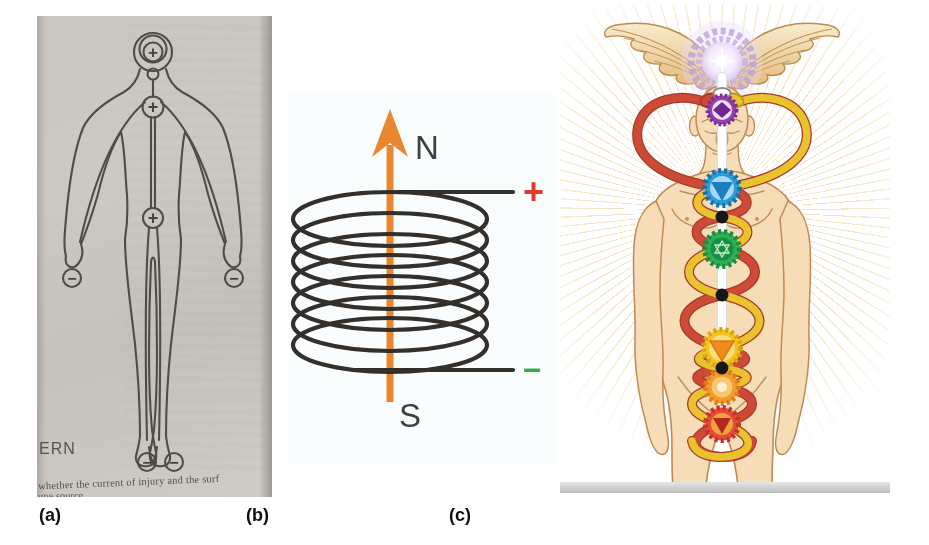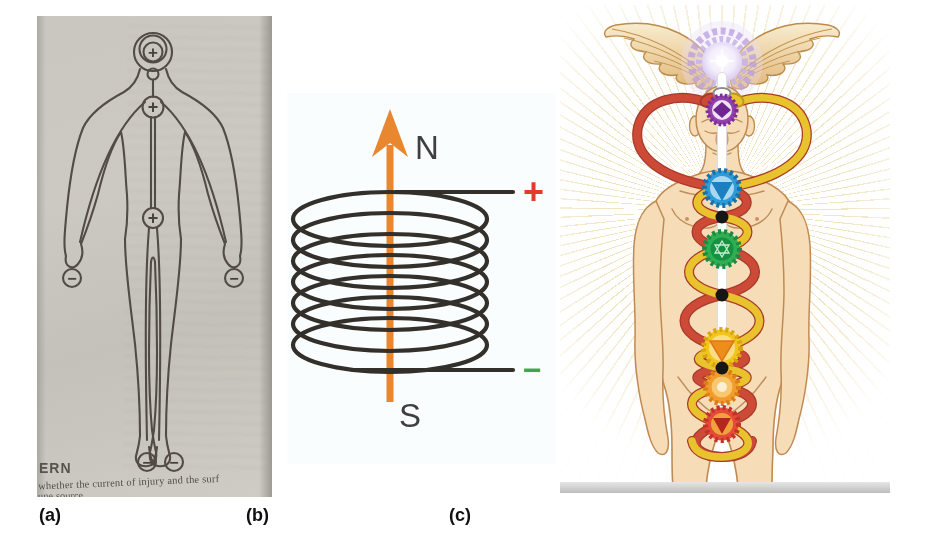--- a/index.html
+++ b/index.html
@@ -10,22 +10,22 @@
   .panel-a{left:37px;top:16px;width:235px;height:481px;
     background:
       linear-gradient(to right, rgba(104,100,92,.30), rgba(104,100,92,0) 9px),
       linear-gradient(to left, rgba(90,86,79,.42), rgba(90,86,79,0) 13px),
       linear-gradient(165deg,#cac7c0 0%,#ccc9c2 35%,#c4c1ba 65%,#cfccc5 100%);
     overflow:hidden;}
   .panel-a::after{content:"";position:absolute;left:38%;top:2%;width:60%;height:92%;
     background:repeating-linear-gradient(to bottom, rgba(100,95,85,.12) 0 2px, transparent 2px 11px);
     filter:blur(1.4px);opacity:.55;transform:rotate(.6deg);}
   .panel-a svg{position:relative;z-index:2;}
-  .scan-sidetext{position:absolute;z-index:3;left:2px;top:424px;font-size:14px;font-weight:bold;
-    letter-spacing:1px;color:#59544b;margin-top:20px;}
+  .scan-sidetext{position:absolute;z-index:3;left:2px;top:424px;font-size:16px;font-weight:normal;
+    letter-spacing:1px;color:#59544b;}
   .scan-cap1{position:absolute;z-index:3;left:1px;top:459px;width:260px;font-family:"Liberation Serif",serif;
     font-size:10.5px;color:#555047;transform:rotate(-2.4deg);white-space:nowrap;letter-spacing:.2px;}
   .scan-cap2{position:absolute;z-index:3;left:1px;top:472px;width:260px;font-family:"Liberation Serif",serif;
     font-size:10.5px;color:#5a554c;transform:rotate(-1.2deg);white-space:nowrap;}
   
   .panel-b{left:287px;top:93px;width:269px;height:371px;background:#fafdfd;}
   
   .panel-c{left:560px;top:5px;width:330px;height:489px;
     background:
       radial-gradient(circle 62px at 49% 12%, #ffffff 0 45%, rgba(255,255,255,0) 75%),

